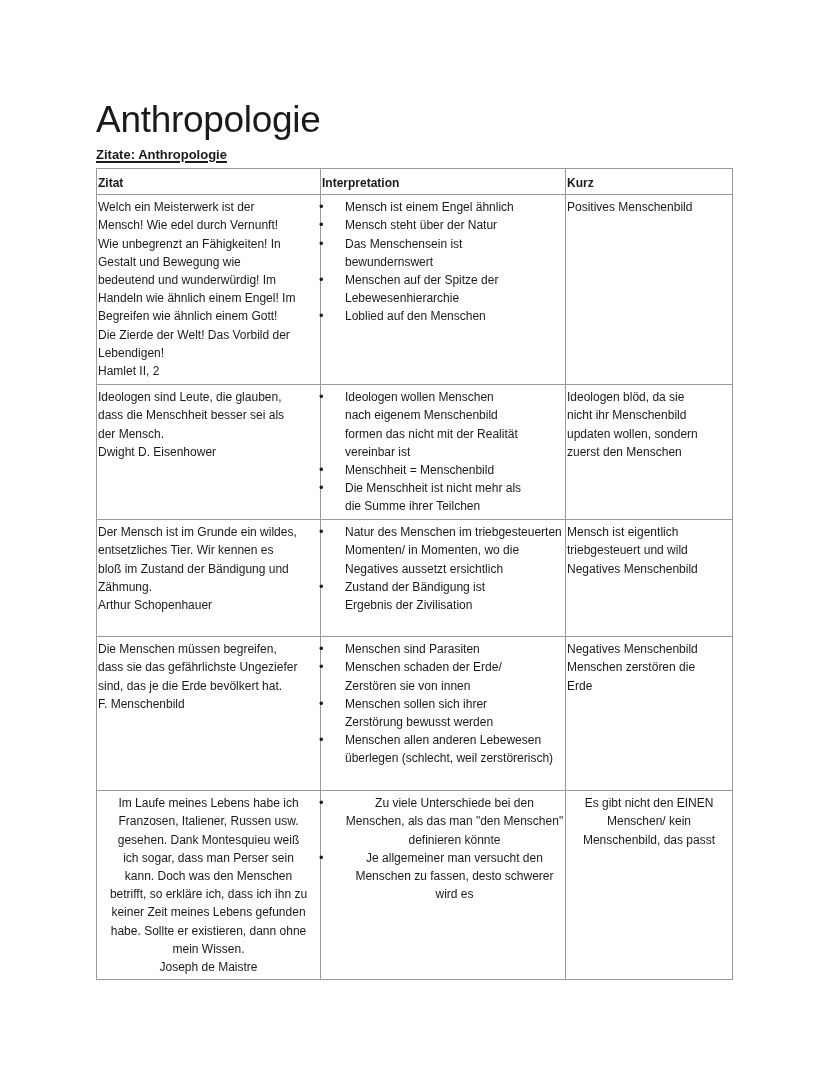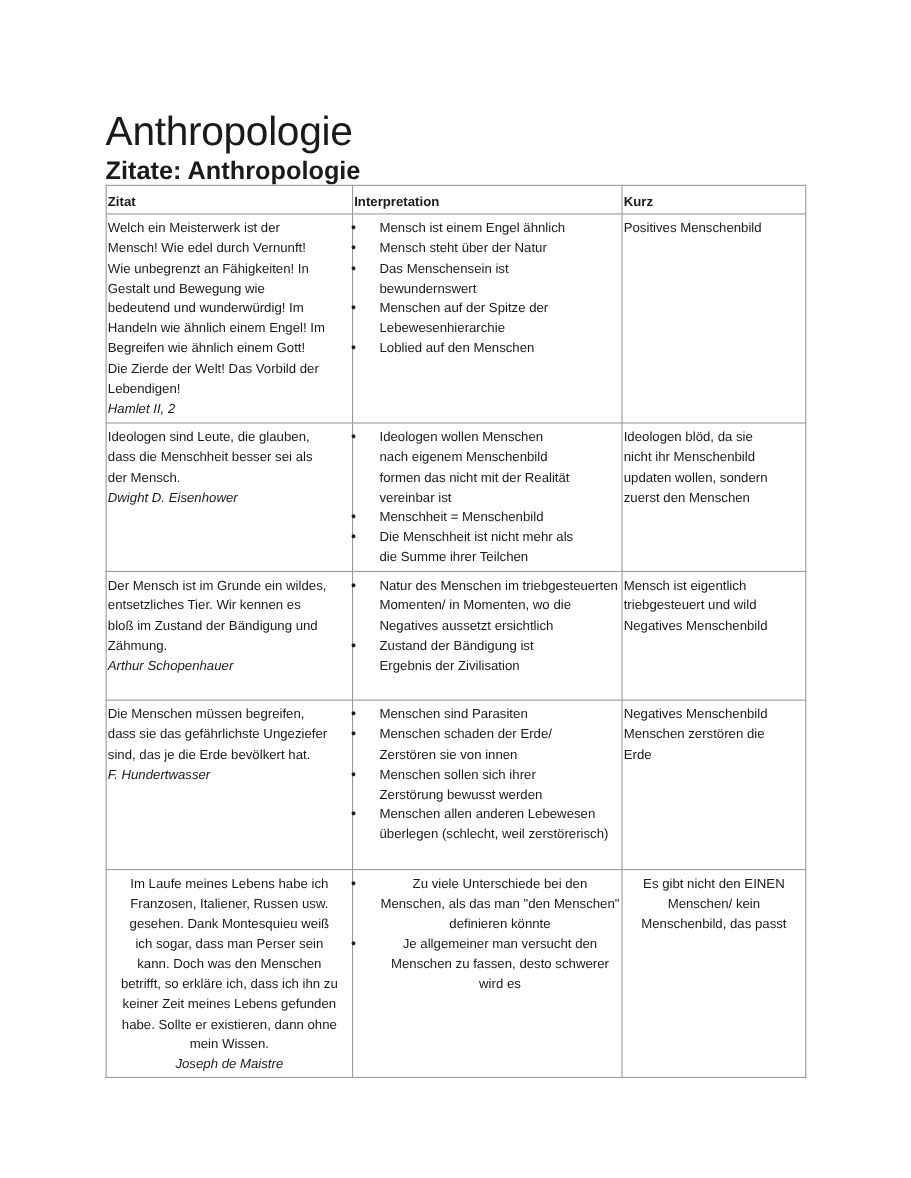--- a/index.html
+++ b/index.html
@@ -1,26 +1,26 @@
 <!DOCTYPE html>
 <html><head>
   <meta charset="utf-8">
   <style>
     html, body { margin: 0; padding: 0; background: #ffffff; }
     body { width: 828px; height: 1071px; position: relative; overflow: hidden; color: #1a1a1a; font-family: "Liberation Sans", sans-serif; }
     .doc-title { position: absolute; left: 96px; top: 98px; font-size: 37px; font-weight: normal; letter-spacing: -0.3px; line-height: 44px; margin: 0; color: #1a1a1a; }
-    .doc-subtitle { position: absolute; left: 96px; top: 142px; font-size: 23px; text-underline-offset: 2px; text-decoration-thickness: 1.5px; line-height: 26px; margin: 0; color: #1a1a1a; }
+    .doc-subtitle { position: absolute; left: 96px; top: 142px; font-size: 13px; text-decoration: underline; text-underline-offset: 2px; text-decoration-thickness: 1.5px; line-height: 26px; margin: 0; color: #1a1a1a; }
     table.quotes { position: absolute; left: 96px; top: 168px; width: 636px; border-collapse: collapse; table-layout: fixed; font-size: 12px; line-height: 18.2px; }
     table.quotes td, table.quotes th { border: 1px solid #9a9a9a; vertical-align: top; padding: 3px 1px 3px 1px; text-align: left; }
     table.quotes th { font-weight: bold; height: 18px; padding-top: 5px; padding-bottom: 2px; }
     col.c1 { width: 224px; }
     col.c2 { width: 245px; }
     col.c3 { width: 167px; }
     .quote-text { white-space: pre-line; display: block; }
-    .quote-author { font-style: italic; display: block; }
+    .quote-author { display: block; }
     ul.interp { margin: 0; padding: 0 0 0 23px; list-style: none; }
     ul.interp li { position: relative; }
     ul.interp li::before { content: "\2022"; position: absolute; left: -26px; top: 0; font-size: 13px; }
     .kurz { white-space: pre-line; display: block; }
     tr.r1 td { height: 183px; }
     tr.r2 td { height: 128px; }
     tr.r3 td { height: 110px; }
     tr.r4 td { height: 147px; }
     tr.r5 td { height: 182px; text-align: center; }
   </style>
@@ -113,21 +113,21 @@
 triebgesteuert und wild
 Negatives Menschenbild</span>
       </td>
     </tr>
 
     <tr class="r4">
       <td>
         <span class="quote-text">Die Menschen müssen begreifen,
 dass sie das gefährlichste Ungeziefer
 sind, das je die Erde bevölkert hat.</span>
-        <span class="quote-author">F. Hundertwasser</span>
+        <span class="quote-author">F. Menschenbild</span>
       </td>
       <td>
         <ul class="interp">
           <li>Menschen sind Parasiten</li>
           <li style="width:185px">Menschen schaden der Erde/ Zerstören sie von innen</li>
           <li style="width:180px">Menschen sollen sich ihrer Zerstörung bewusst werden</li>
           <li>Menschen allen anderen Lebewesen überlegen (schlecht, weil zerstörerisch)</li>
         </ul>
       </td>
       <td>

